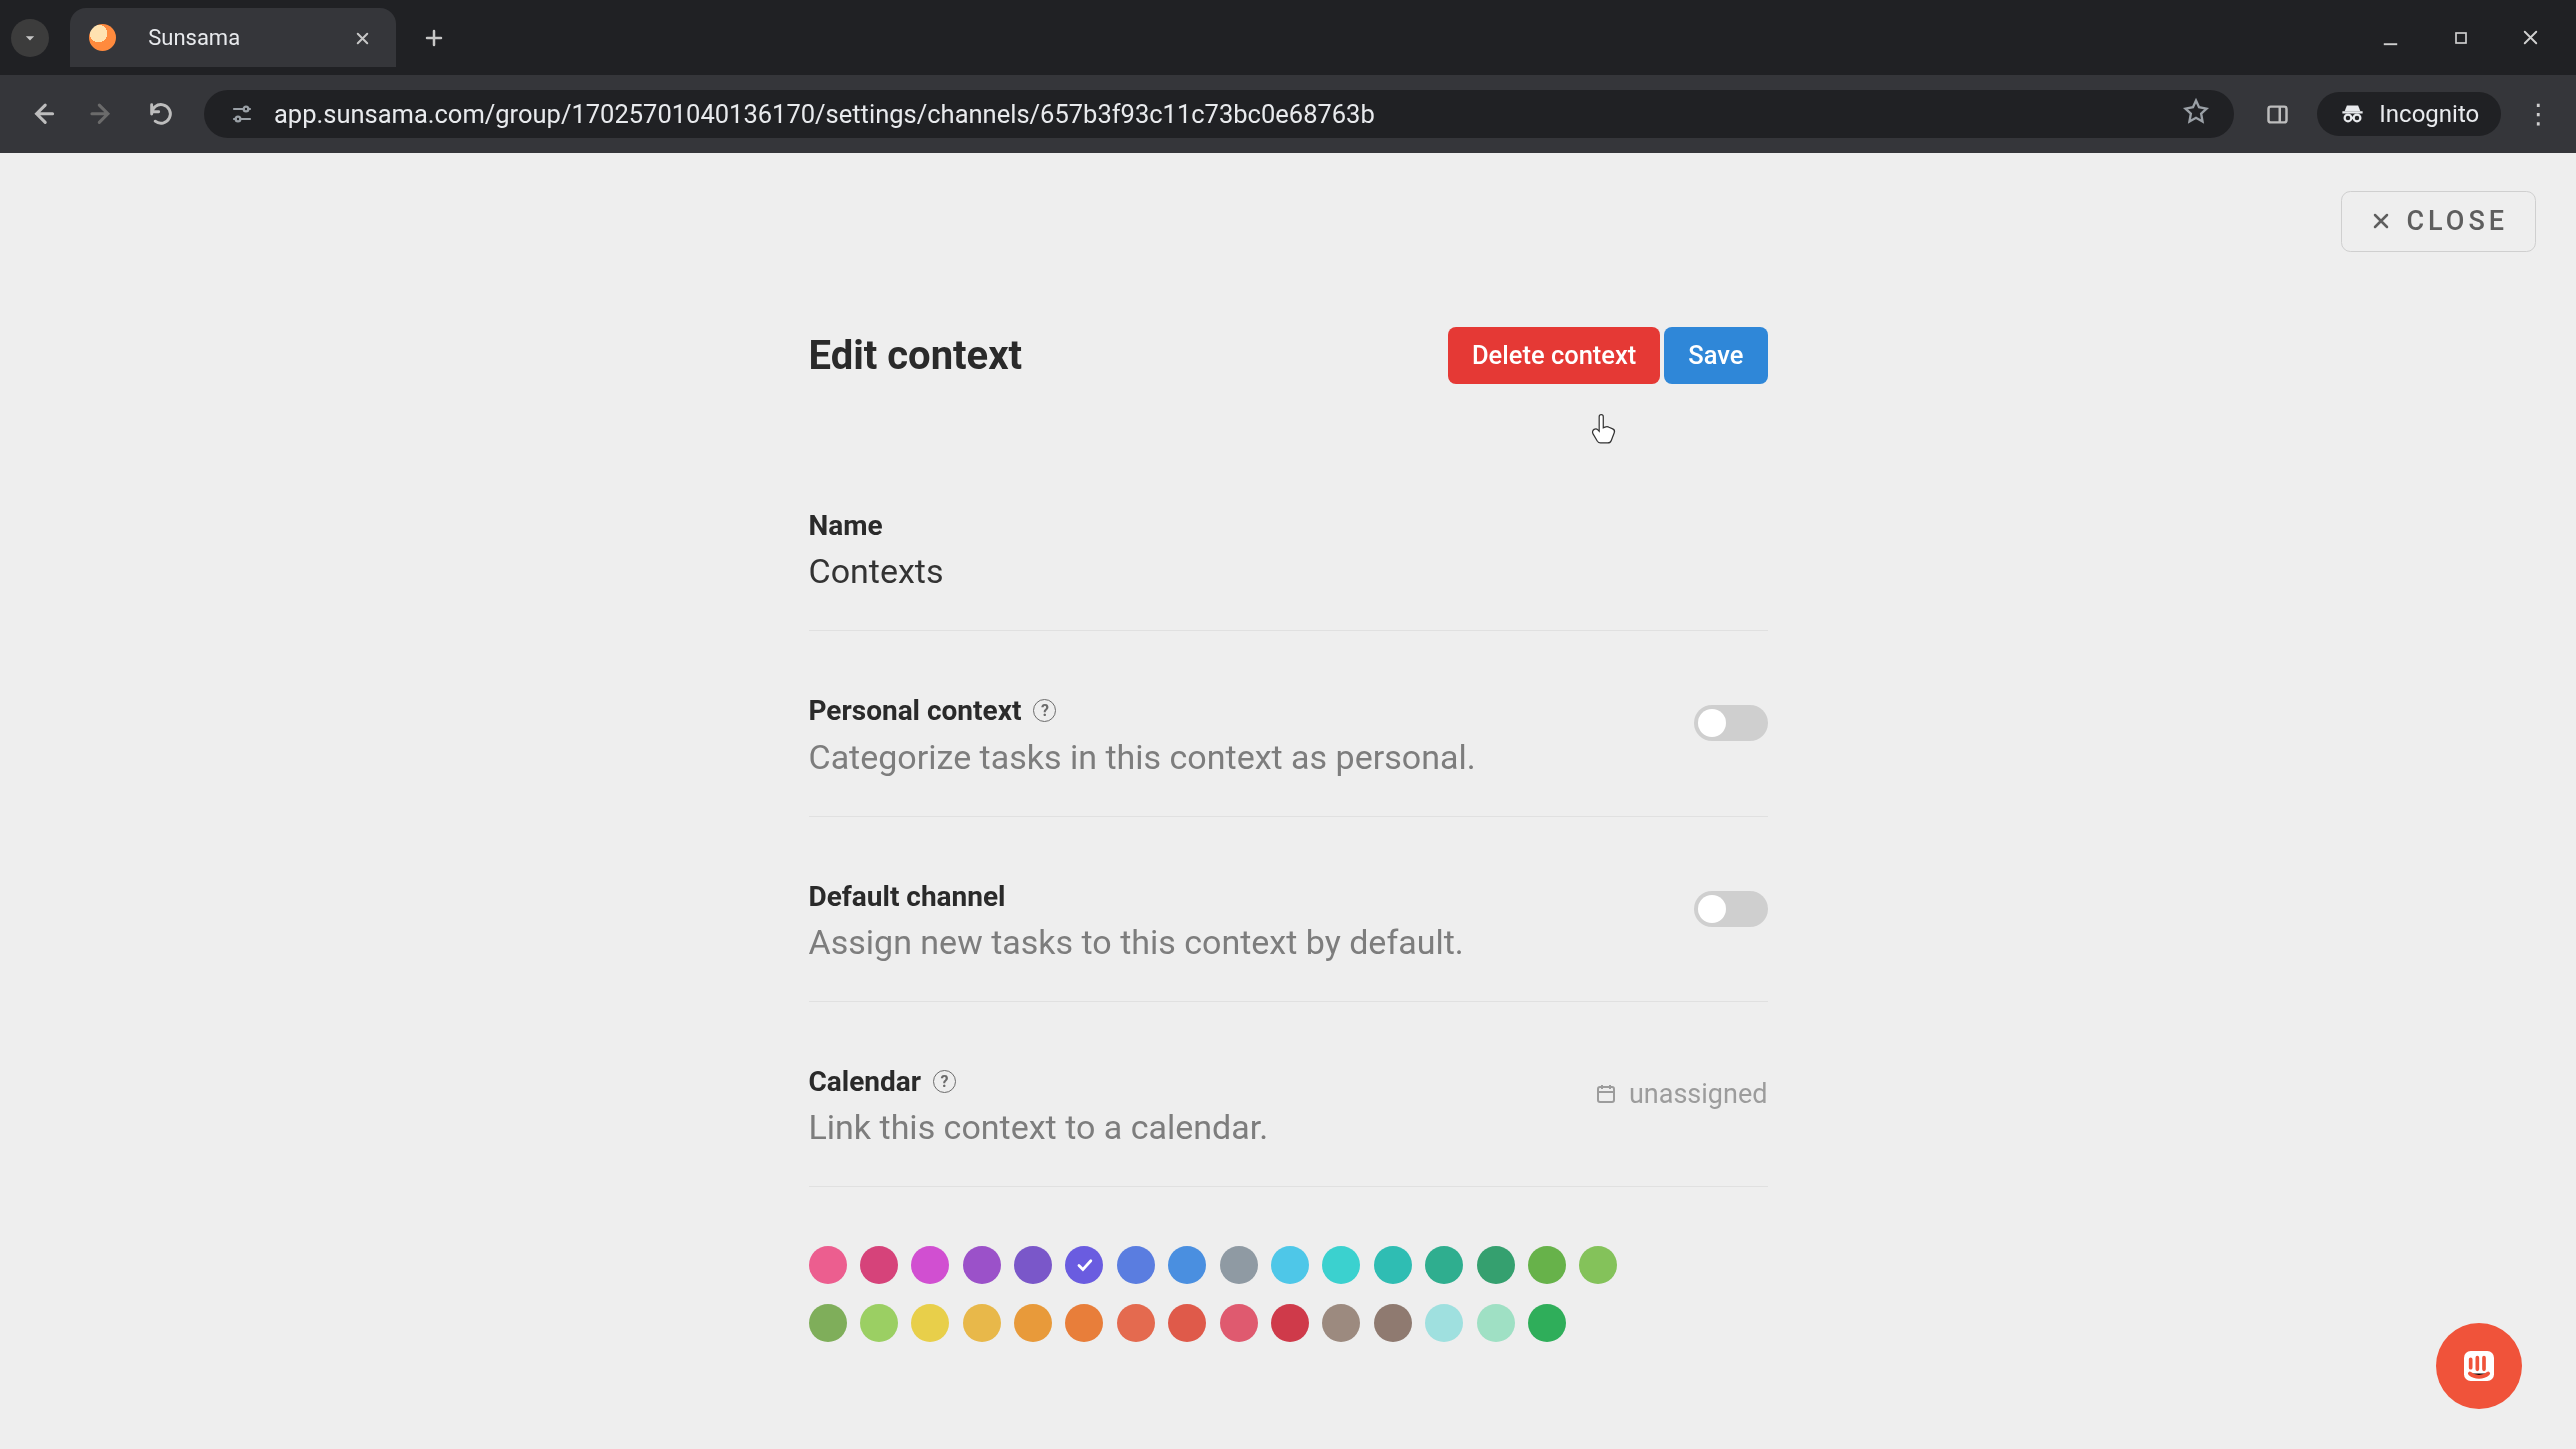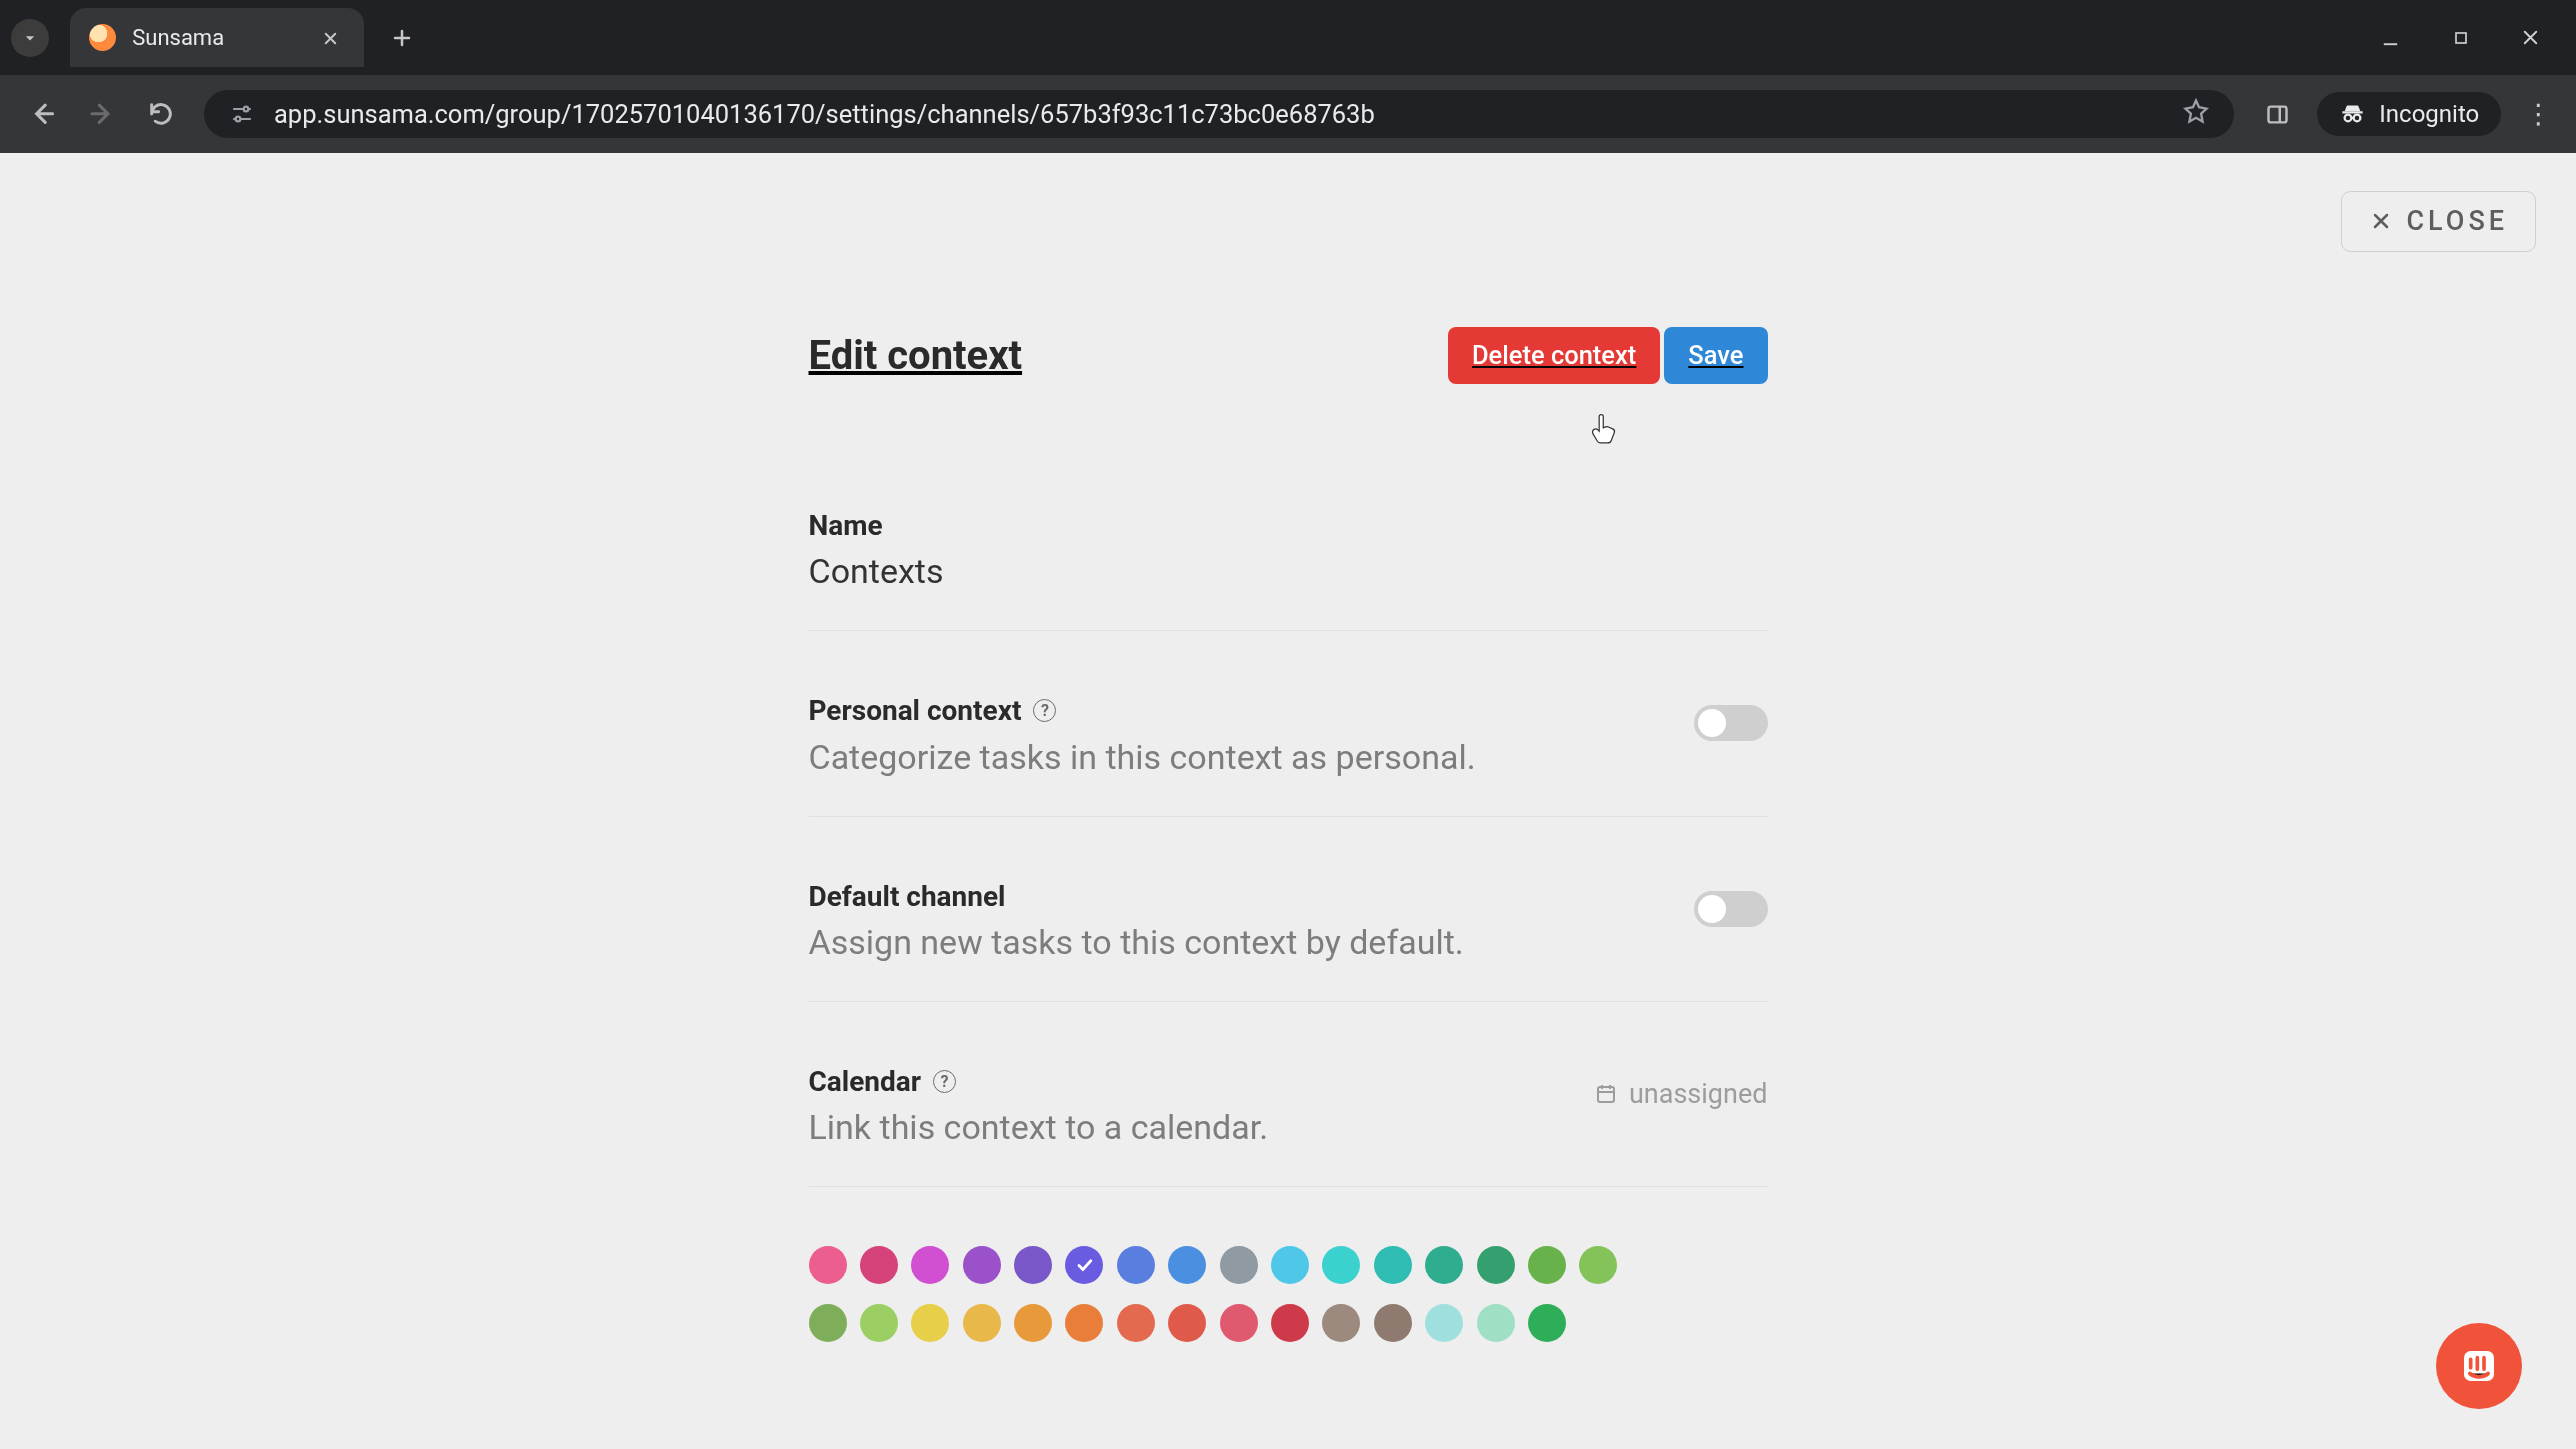--- a/index.html
+++ b/index.html
@@ -6,21 +6,21 @@
   html, body { width: 2576px; height: 1449px; overflow: hidden; background: #202124; }
 
   
   .browser-chrome { width: 100%; background: #202124; }
   .tab-strip { display: flex; align-items: center; height: 75px; padding-left: 10.7px; }
   .tab-dropdown {
     width: 38px; height: 38px; border-radius: 50%; background: #3c3c3c;
     display: flex; align-items: center; justify-content: center; color: #c7c7c7; margin-right: 21.5px;
   }
   .tab {
-    display: flex; align-items: center; gap: 16px;
+    display: flex; align-items: center; gap: 32px;
     background: #35363a; color: #e8eaed;
     padding: 0 24px 0 19px; height: 59px;
     border-top-left-radius: 16px; border-top-right-radius: 16px;
     font-size: 22px;
   }
   .tab-favicon {
     width: 27px; height: 27px; border-radius: 50%;
     background: radial-gradient(circle at 35% 35%, #ffe2b0 0 35%, #ff8a3d 36% 100%);
   }
   .tab-close { width: 19px; height: 19px; margin-left: 81px; color: #c7c7c7; }
@@ -65,21 +65,21 @@
     border: 1.3px solid #cfcfcf; background: #fff0; color: #5e5e5e;
     padding: 13.4px 27px; border-radius: 9.4px;
     font-size: 27px; letter-spacing: 4px; font-weight: 500;
   }
   .close-btn svg { width: 24px; height: 24px; }
 
   .panel {
     width: 959px; margin: 0 auto; padding-top: 174px;
   }
 
-  .panel-header { display: flex; align-items: center; text-decoration: underline; }
+  .panel-header { display: flex; align-items: center; }
   .panel-title { font-size: 40px; font-weight: 700; color: #2a2a2a; }
   .panel-actions { margin-left: auto; display: flex; gap: 4px; }
   .btn {
     font-size: 25.5px; font-weight: 500; border: none; border-radius: 8px; padding: 13.4px 24px; color: #fff;
   }
   .btn-danger { background: #e53935; }
   .btn-primary { background: #2f87d8; }
 
   .cursor {
     position: absolute; left: 1591px; top: 260px; width: 27px; height: 36px; pointer-events:none;

